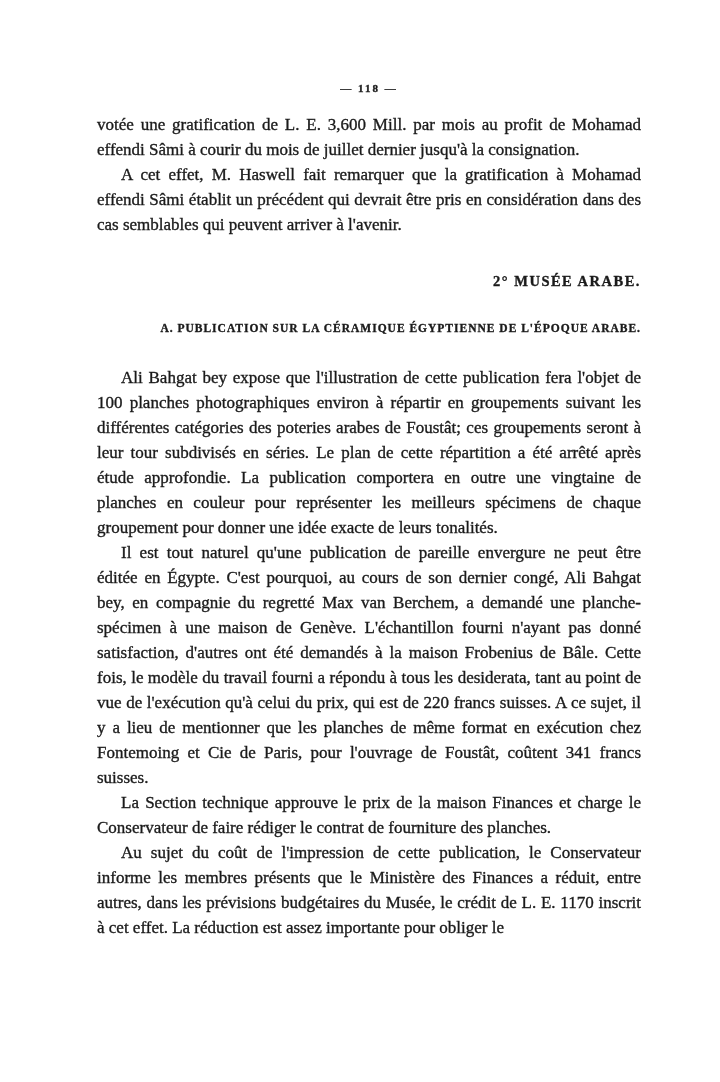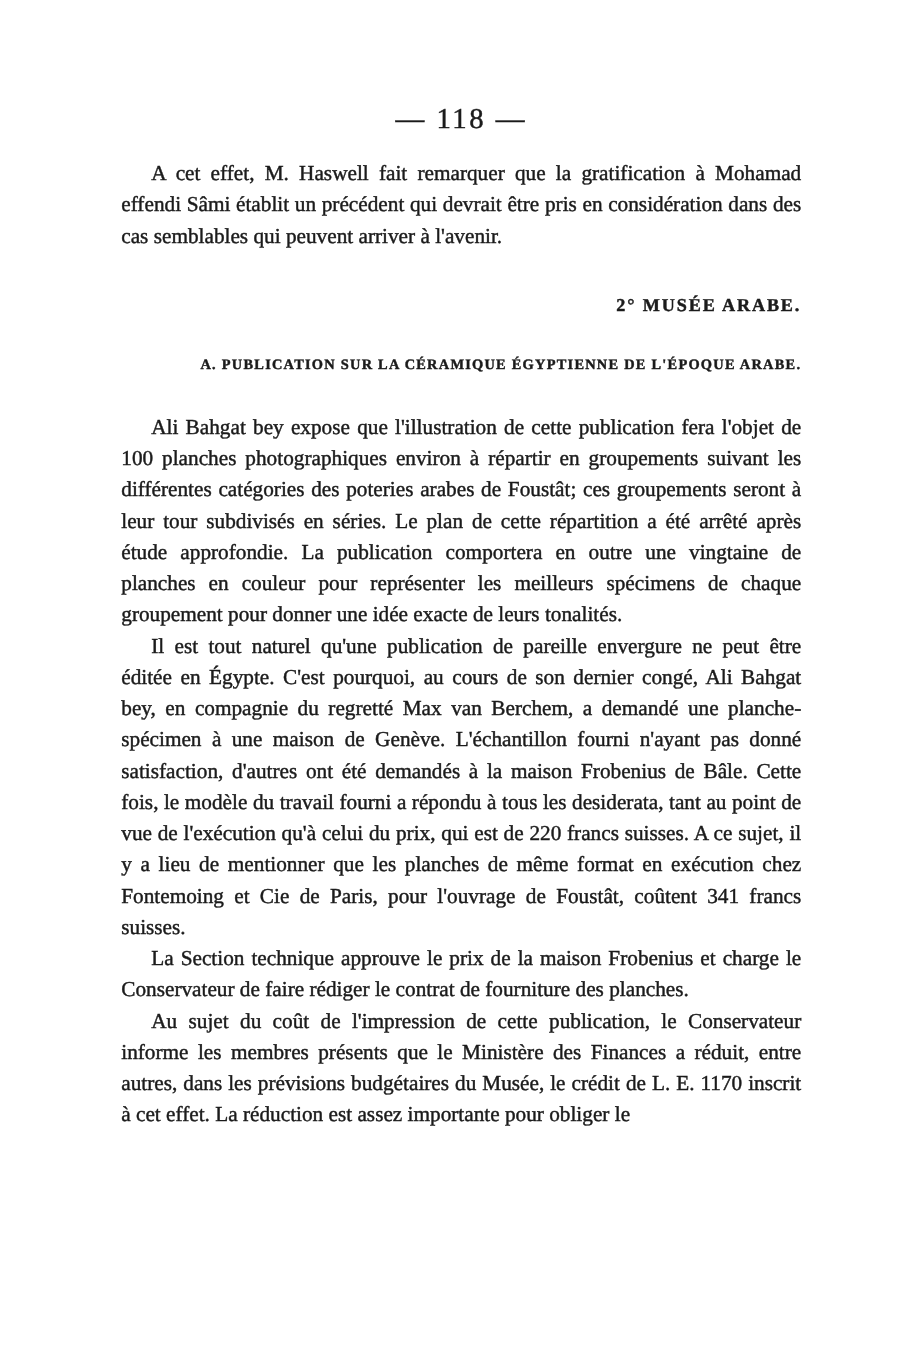--- a/index.html
+++ b/index.html
@@ -14,22 +14,22 @@
     box-sizing: border-box;
     background: #ffffff;
     color: #1b1b1b;
     font-family: "Liberation Serif", serif;
     padding: 82px 79px 0 97px;
     overflow: hidden;
     -webkit-text-stroke: 0.35px #1b1b1b;
   }
   .pagenum {
     text-align: center;
-    font-size: 23px;
-    font-weight: normal;
+    font-size: 11px;
+    font-weight: bold;
     letter-spacing: 2px;
     margin: 0 0 18px 0;
   }
   .body-text {
     font-size: 17px;
     line-height: 25px;
     text-align: justify;
   }
   p.para {
     margin: 0;
@@ -57,30 +57,31 @@
 </style>
 </head>
 <body>
 
 <div class="page">
 
   <div class="pagenum">— 118 —</div>
 
   <div class="body-text">
 
+    <p class="para no-indent">votée une gratification de L. E. 3,600 Mill. par mois au profit de Mohamad effendi Sâmi à courir du mois de juillet dernier jusqu'à la consignation.</p>
 
     <p class="para">A cet effet, M. Haswell fait remarquer que la gratification à Mohamad effendi Sâmi établit un précédent qui devrait être pris en considération dans des cas semblables qui peuvent arriver à l'avenir.</p>
 
     <p class="h-section">2° MUSÉE ARABE.</p>
 
     <p class="h-sub">A. PUBLICATION SUR LA CÉRAMIQUE ÉGYPTIENNE DE L'ÉPOQUE ARABE.</p>
 
     <p class="para">Ali Bahgat bey expose que l'illustration de cette publication fera l'objet de 100 planches photographiques environ à répartir en groupements suivant les différentes catégories des poteries arabes de Foustât; ces groupements seront à leur tour subdivisés en séries. Le plan de cette répartition a été arrêté après étude approfondie. La publication comportera en outre une vingtaine de planches en couleur pour représenter les meilleurs spécimens de chaque groupement pour donner une idée exacte de leurs tonalités.</p>
 
     <p class="para">Il est tout naturel qu'une publication de pareille envergure ne peut être éditée en Égypte. C'est pourquoi, au cours de son dernier congé, Ali Bahgat bey, en compagnie du regretté Max van Berchem, a demandé une planche-spécimen à une maison de Genève. L'échantillon fourni n'ayant pas donné satisfaction, d'autres ont été demandés à la maison Frobenius de Bâle. Cette fois, le modèle du travail fourni a répondu à tous les desiderata, tant au point de vue de l'exécution qu'à celui du prix, qui est de 220 francs suisses. A ce sujet, il y a lieu de mentionner que les planches de même format en exécution chez Fontemoing et Cie de Paris, pour l'ouvrage de Foustât, coûtent 341 francs suisses.</p>
 
-    <p class="para">La Section technique approuve le prix de la maison Frobenius et charge le Conservateur de faire rédiger le contrat de fourniture des planches.</p>
+    <p class="para">La Section technique approuve le prix de la maison Finances et charge le Conservateur de faire rédiger le contrat de fourniture des planches.</p>
 
     <p class="para">Au sujet du coût de l'impression de cette publication, le Conservateur informe les membres présents que le Ministère des Finances a réduit, entre autres, dans les prévisions budgétaires du Musée, le crédit de L. E. 1170 inscrit à cet effet. La réduction est assez importante pour obliger le</p>
 
   </div>
 
 </div>
 
 </body></html>

